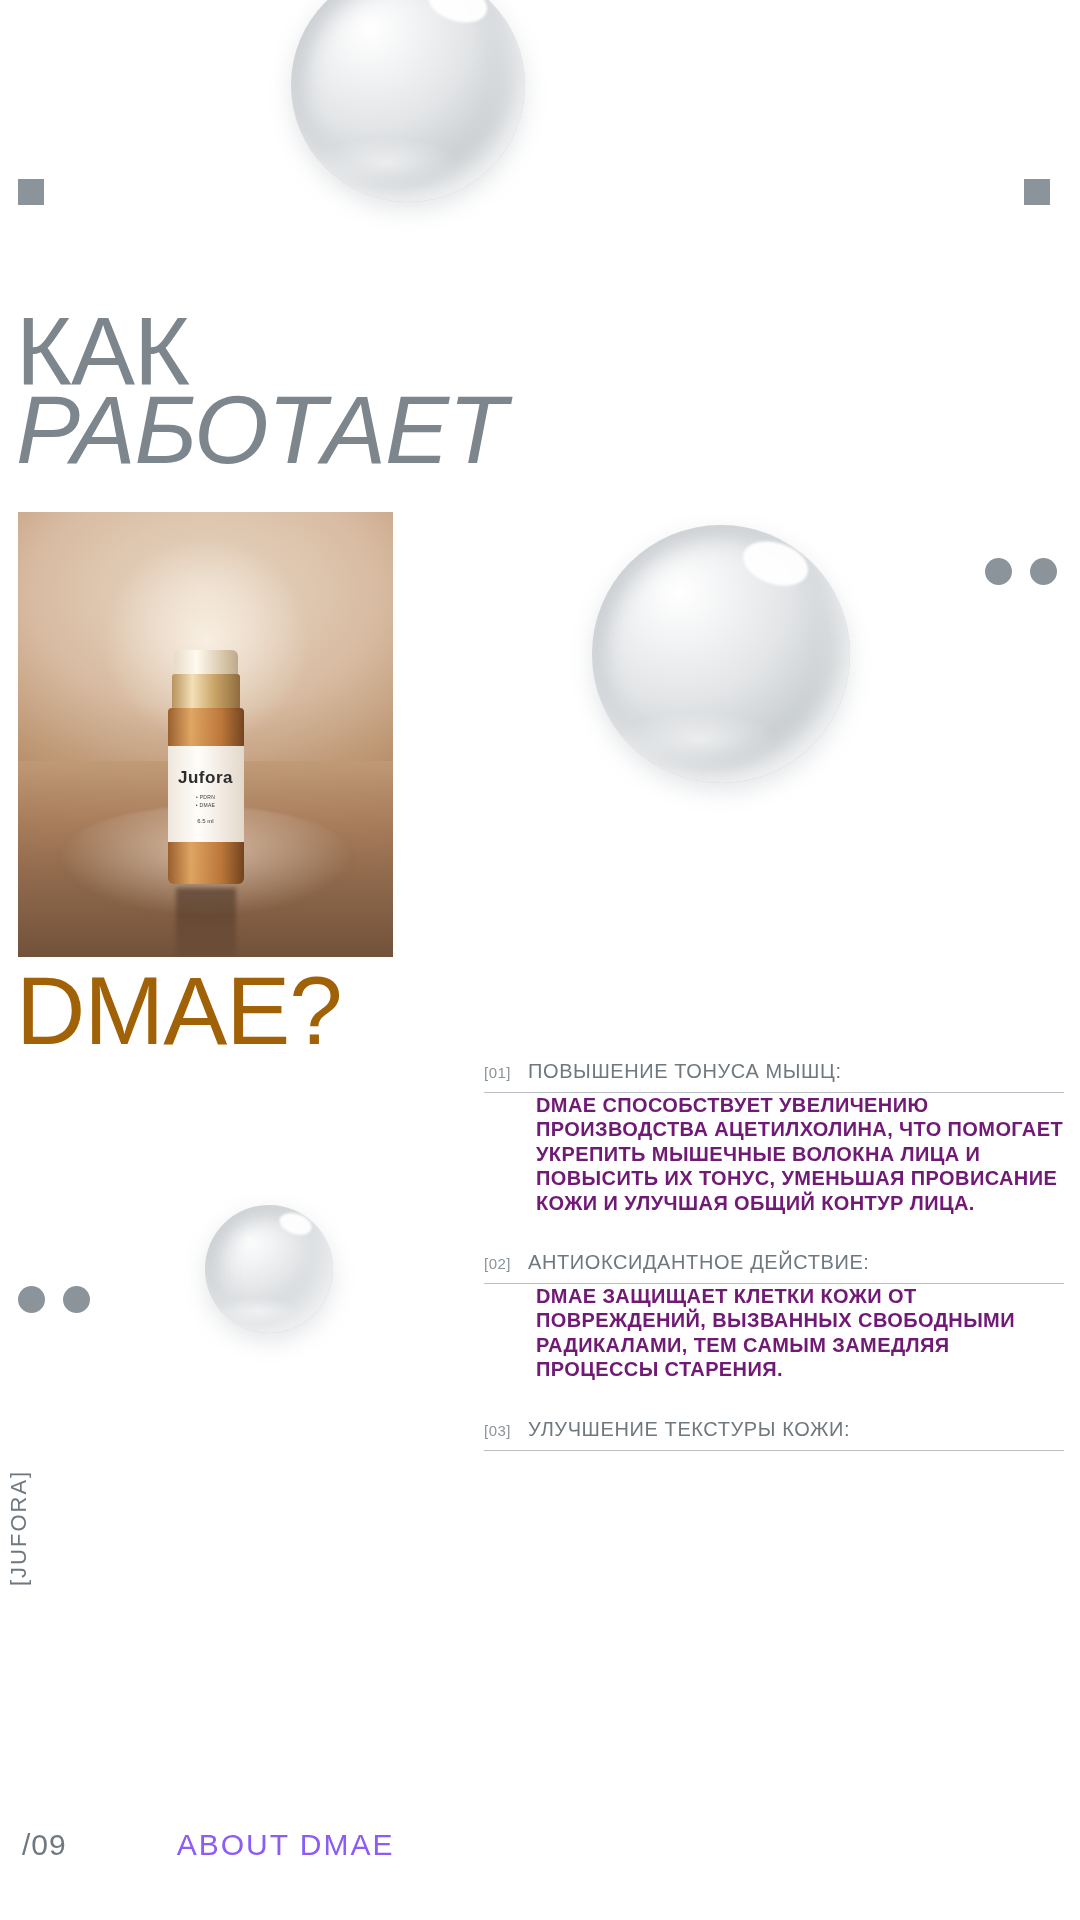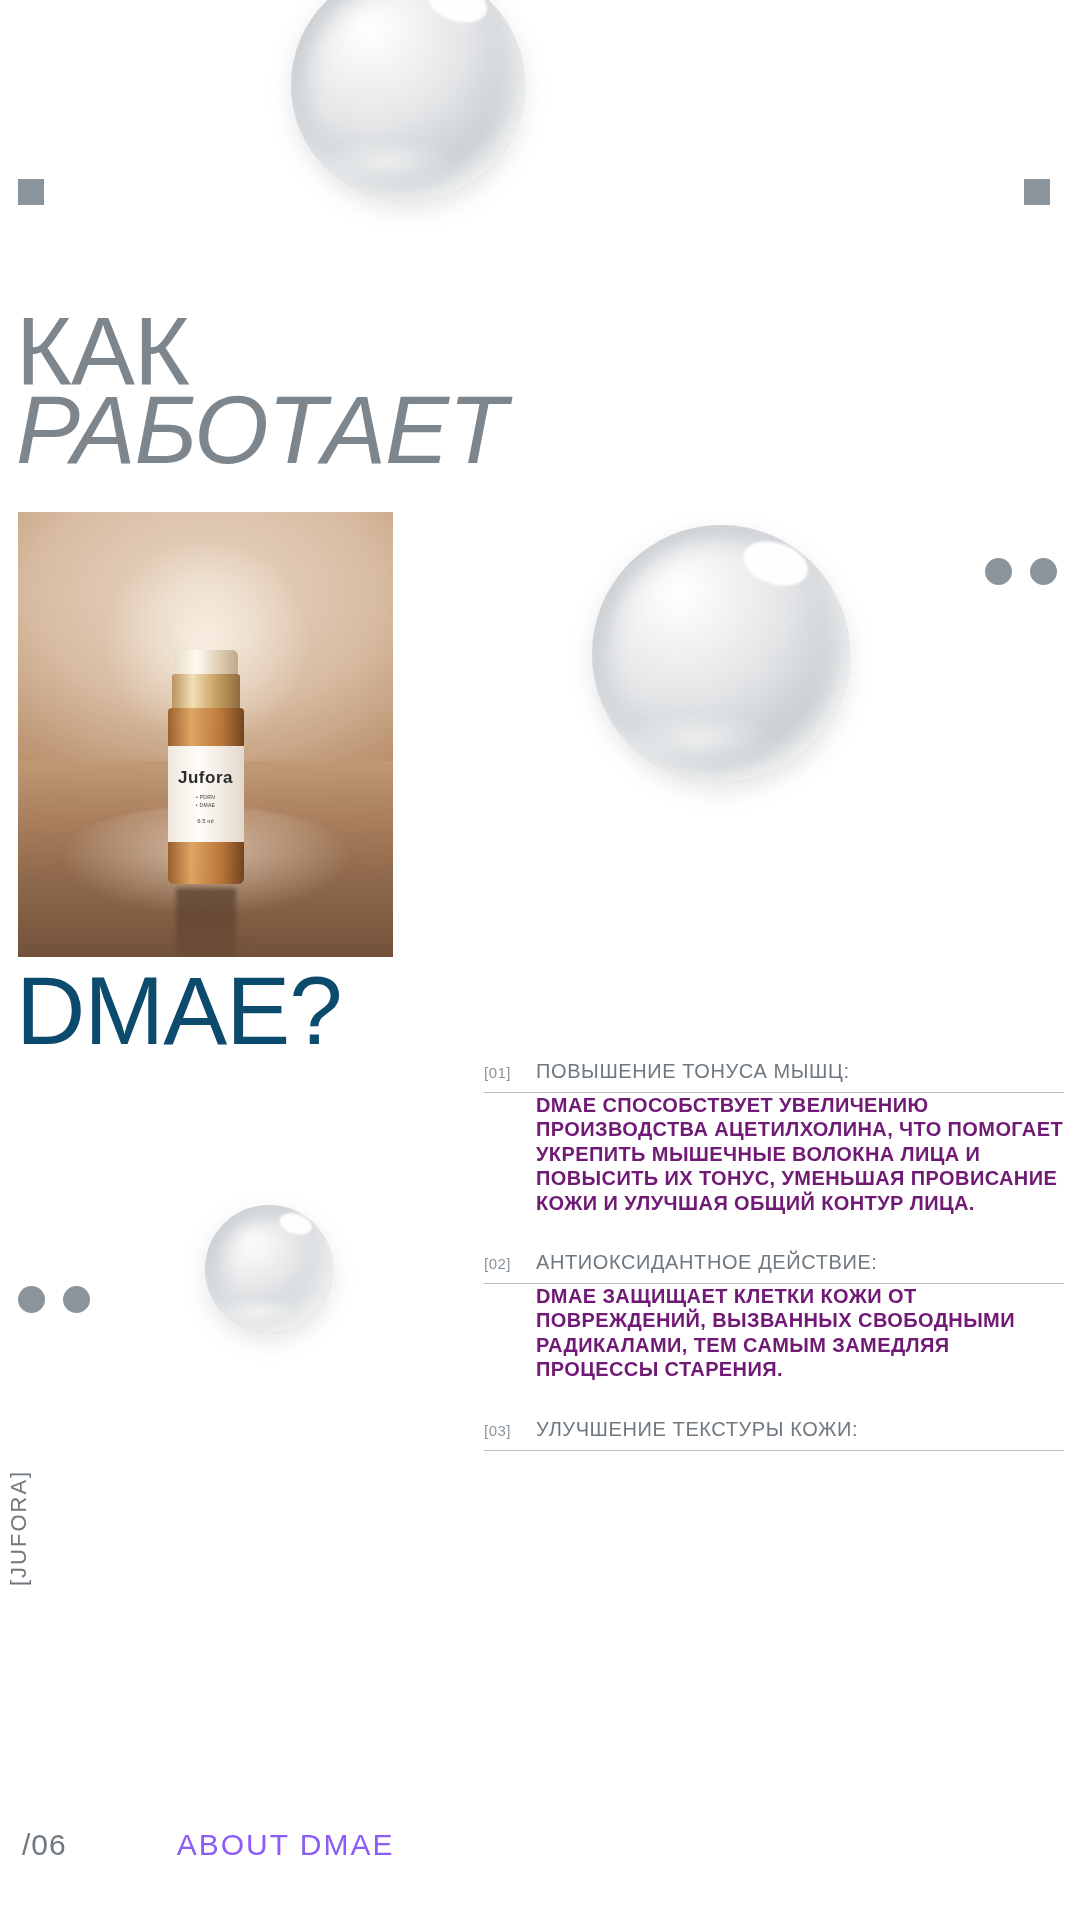--- a/index.html
+++ b/index.html
@@ -48,21 +48,21 @@
     text-transform: uppercase;
   }
   .headline .l2 { display: block; font-style: italic; }
 
   .headline-bottom {
     position: absolute;
     left: 16px; top: 972px;
     font-size: 96px;
     line-height: 0.82;
     letter-spacing: -1px;
-    color: #0c4a6e;
+    color: #a16207;
     font-weight: 400;
     text-transform: uppercase;
   }
 
   
   .photo {
     position: absolute;
     left: 18px; top: 512px;
     width: 375px; height: 445px;
     overflow: hidden;
@@ -176,21 +176,21 @@
   
   .features {
     position: absolute;
     left: 484px; top: 1060px;
     width: 580px;
   }
   .feature { margin-bottom: 36px; }
   .feature-head {
     display: flex;
     align-items: baseline;
-    gap: 18px;
+    gap: 10px;
     padding-bottom: 9px;
     border-bottom: 1px solid #b9bfc4;
   }
   .feature-num {
     font-size: 15px;
     color: #8b949b;
     letter-spacing: .5px;
     min-width: 34px;
   }
   .feature-title {
@@ -313,17 +313,17 @@
         <span class="feature-num">[03]</span>
         <span class="feature-title">УЛУЧШЕНИЕ ТЕКСТУРЫ КОЖИ:</span>
       </div>
     </div>
 
   </div>
 
   <div class="vertical-brand">[JUFORA]</div>
 
   <div class="footer">
-    <span class="pagenum">/06</span>
+    <span class="pagenum">/09</span>
     <span class="section">ABOUT DMAE</span>
   </div>
 
 </div>
 
 </body></html>

